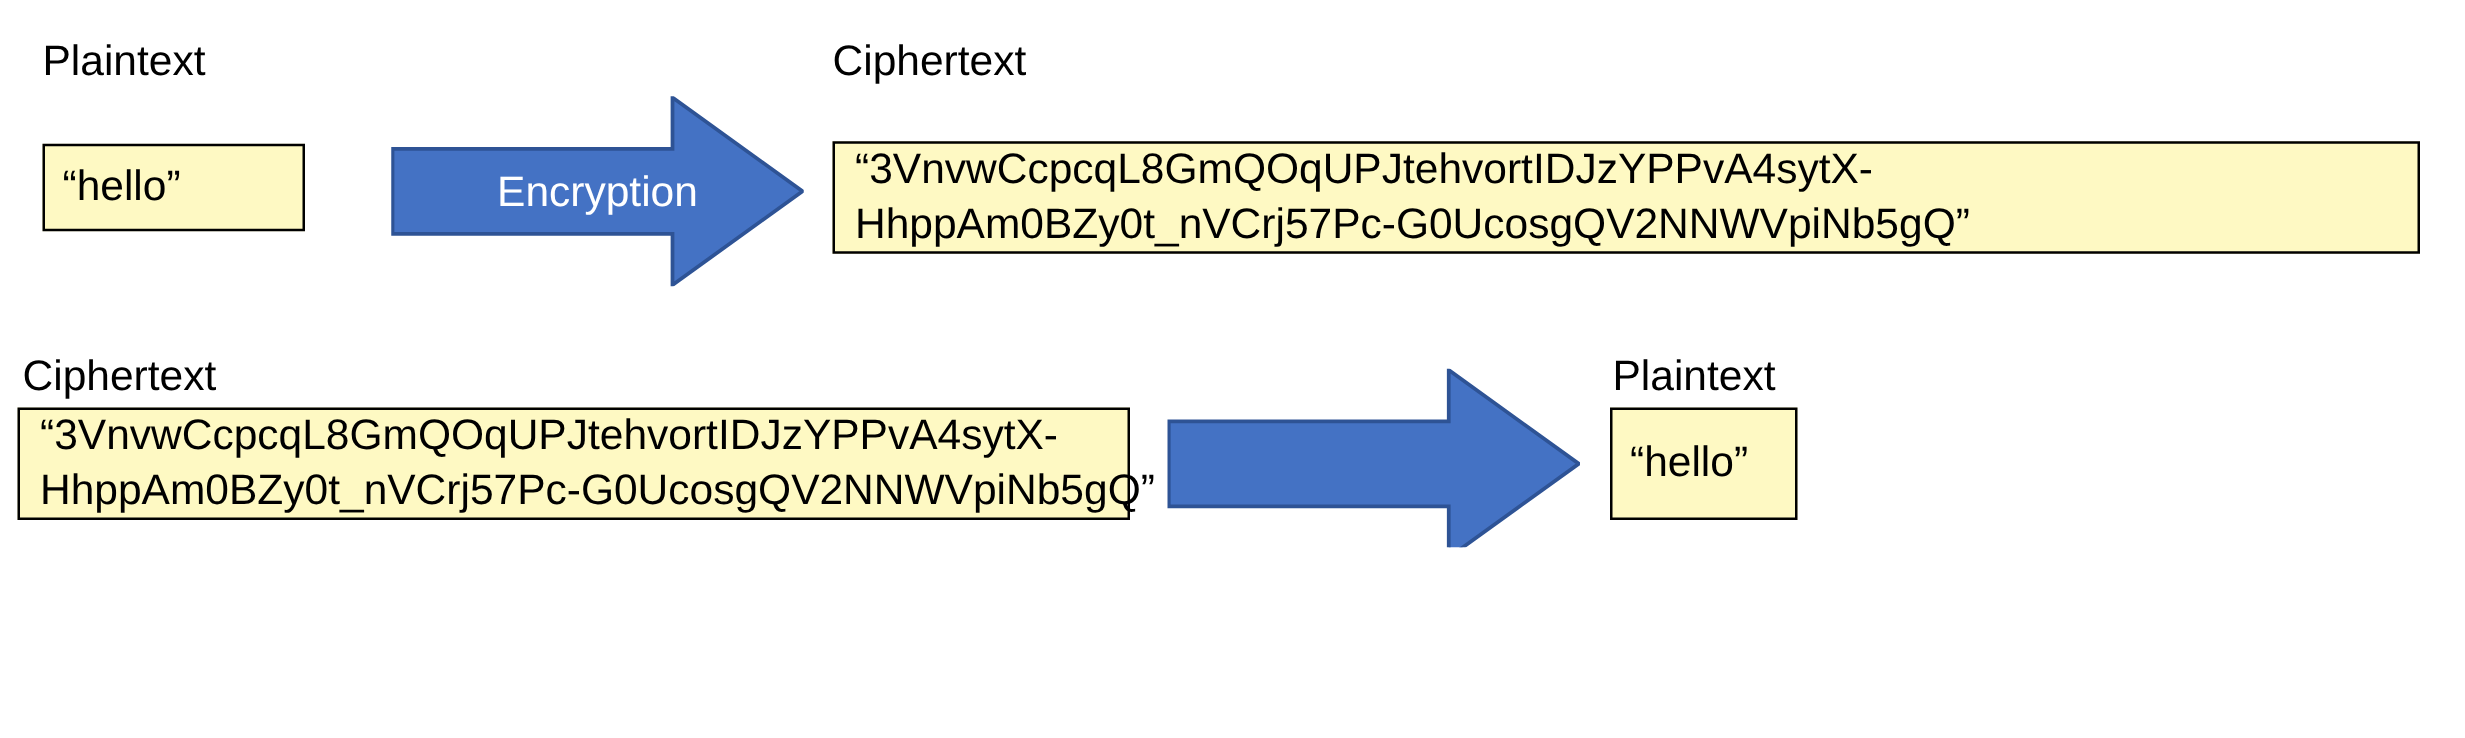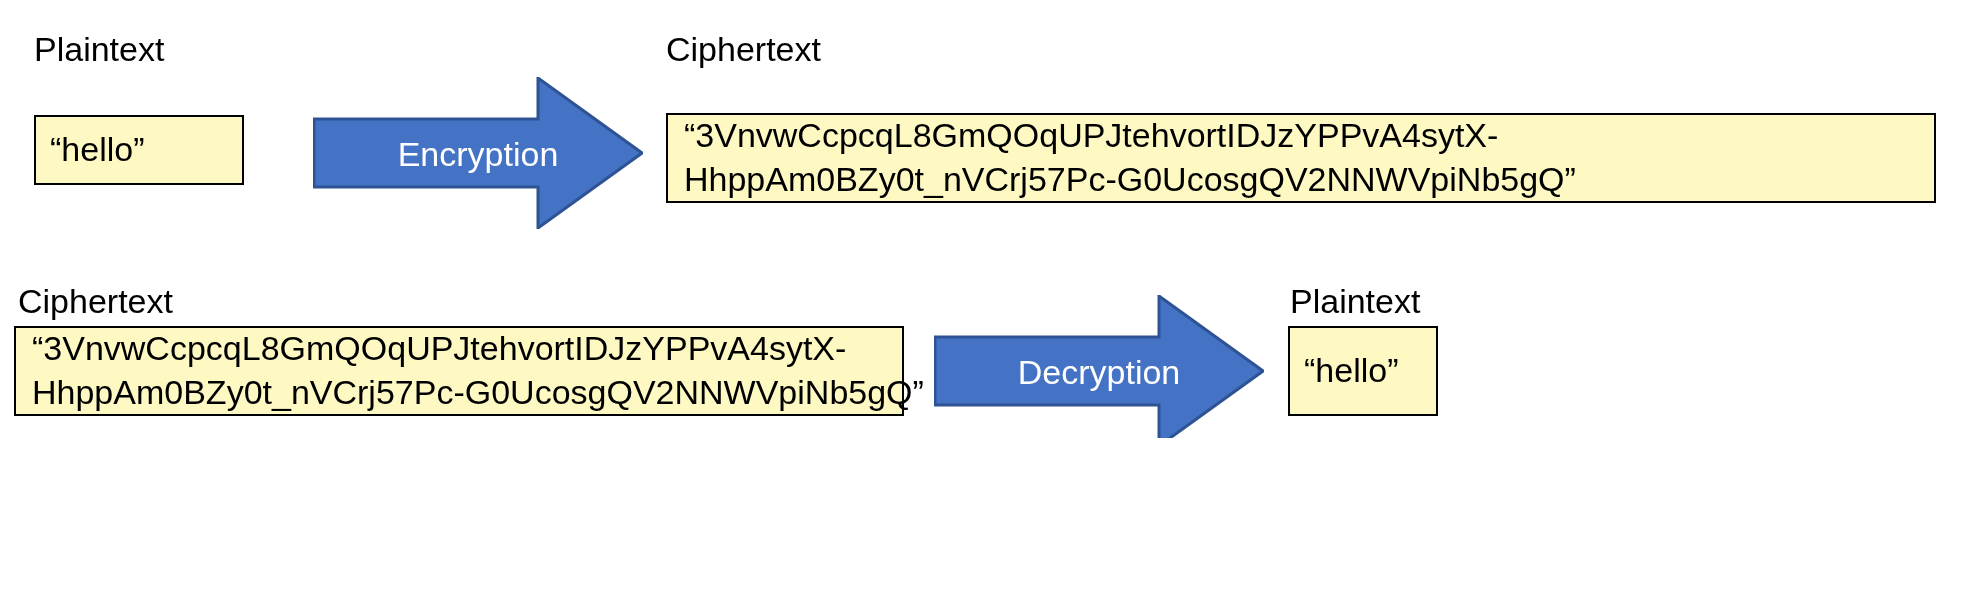--- a/index.html
+++ b/index.html
@@ -94,21 +94,20 @@
 
   <div class="box" style="left:14px; top:326px; width:890px; height:90px;">
     <div class="box-text mono-wrap">“3VnvwCcpcqL8GmQOqUPJtehvortIDJzYPPvA4sytX-</div>
     <div class="box-text mono-wrap">HhppAm0BZy0t_nVCrj57Pc-G0UcosgQV2NNWVpiNb5gQ”</div>
   </div>
 
   <div class="arrow-wrap" style="left:934px; top:295px; width:330px; height:152px;">
     <svg viewBox="0 0 330 152" preserveAspectRatio="none">
       <polygon points="1,42 225,42 225,1 329,76 225,151 225,110 1,110" fill="#4472C4" stroke="#2E5395" stroke-width="3" stroke-linejoin="miter"></polygon>
     </svg>
-    <div class="arrow-text" style="top:60px; padding-right:92px;">Decryption</div>
   </div>
 
   <div class="label" style="left:1290px; top:283px;">Plaintext</div>
 
   <div class="box" style="left:1288px; top:326px; width:150px; height:90px;">
     <div class="box-text">“hello”</div>
   </div>
 
 </div>
 

